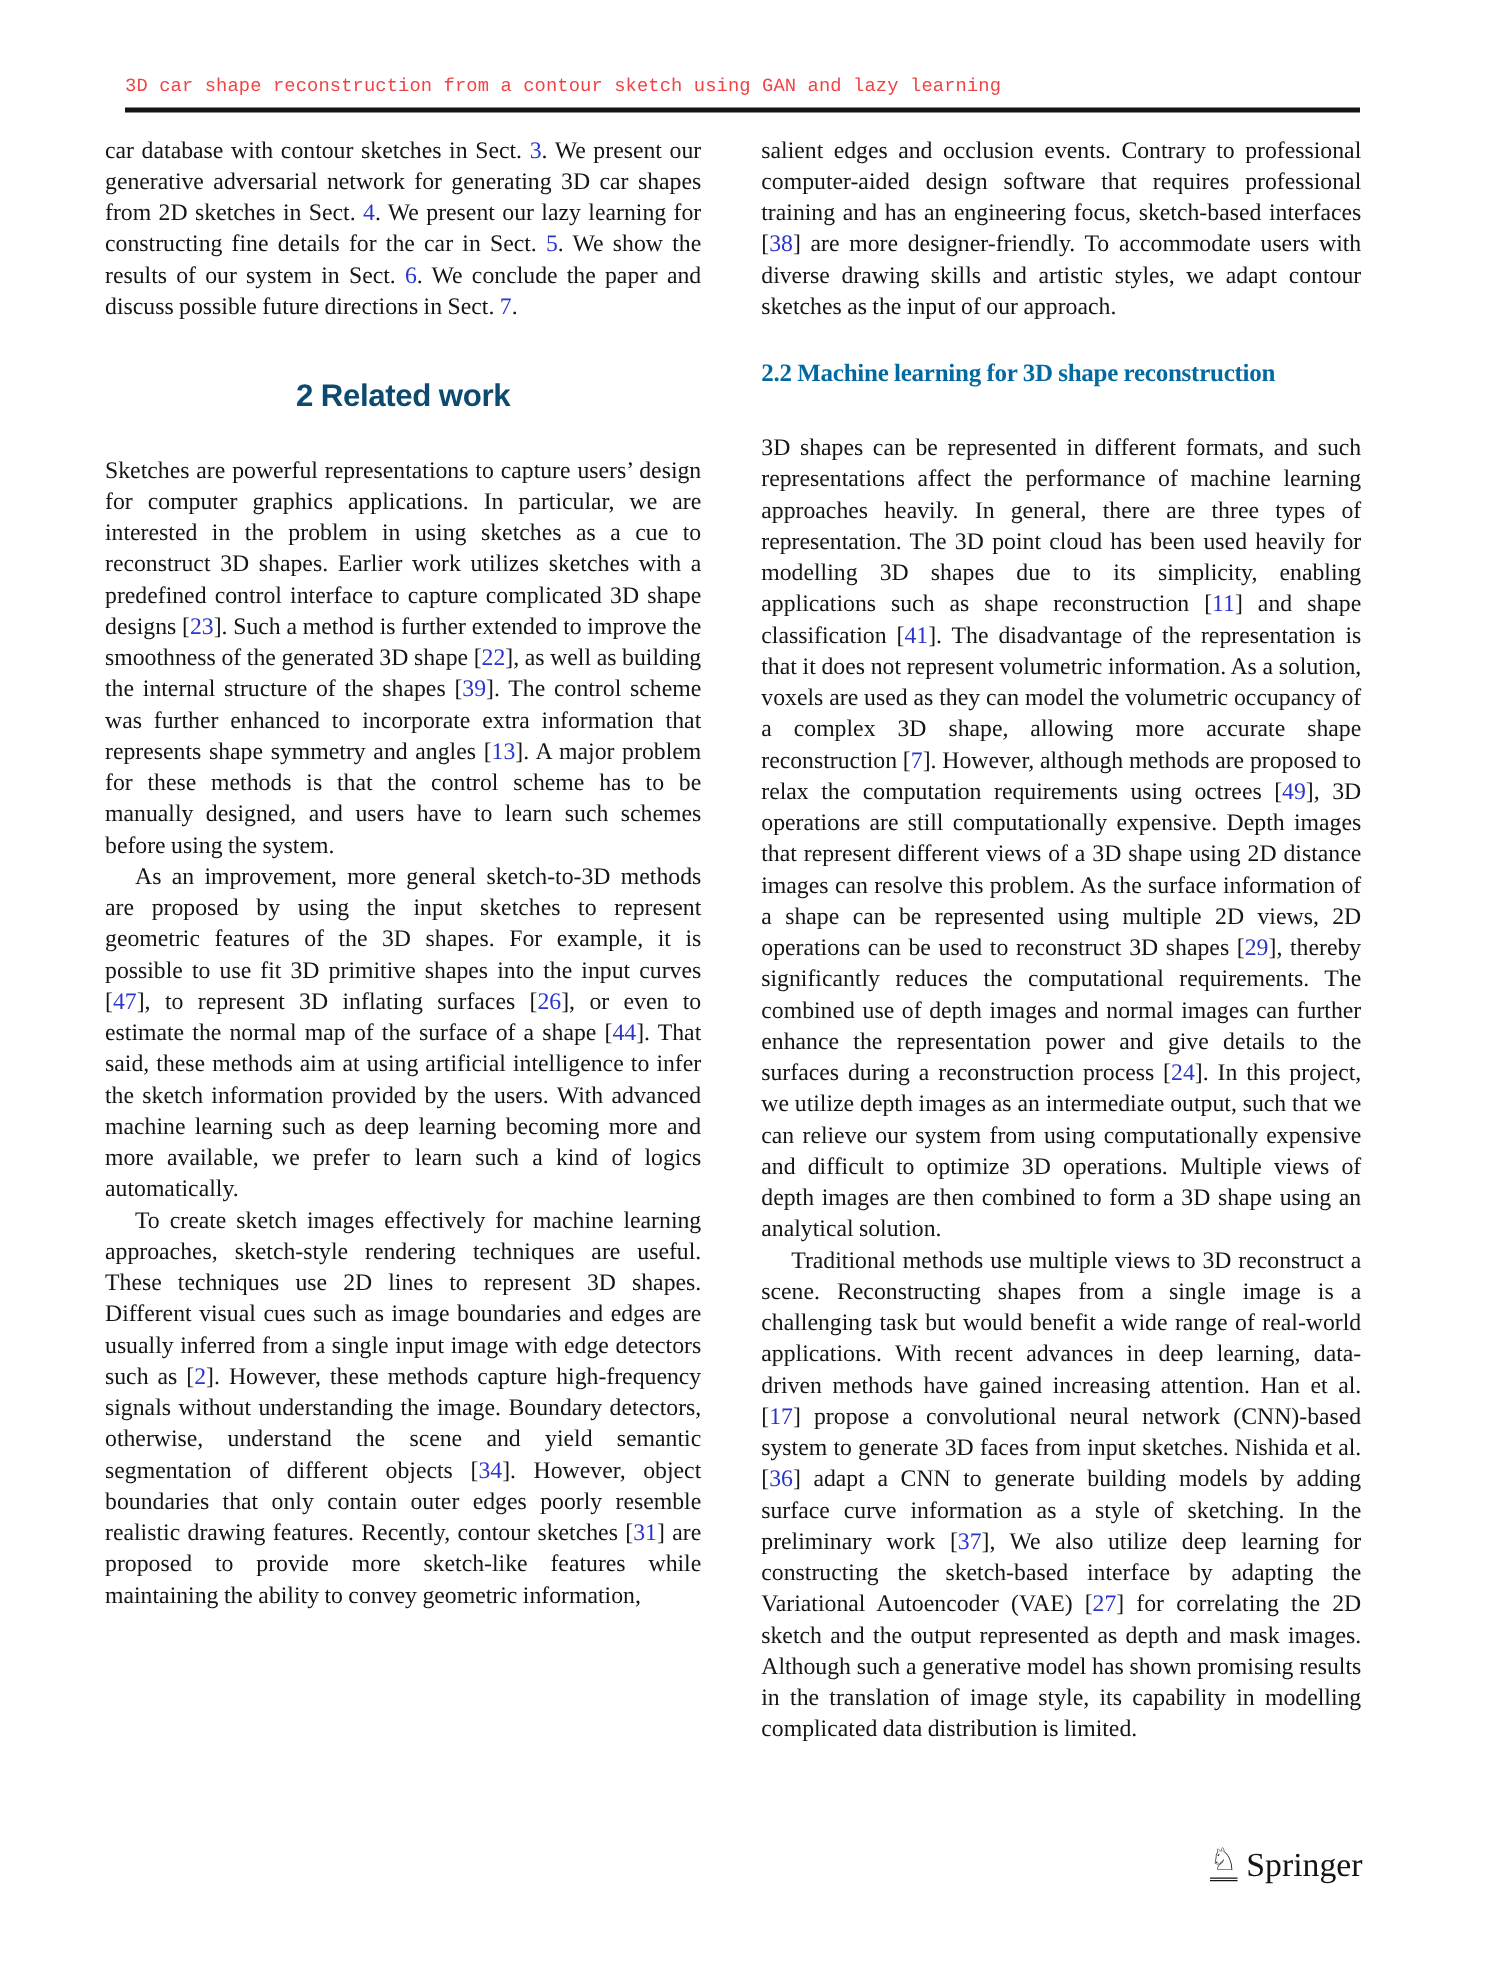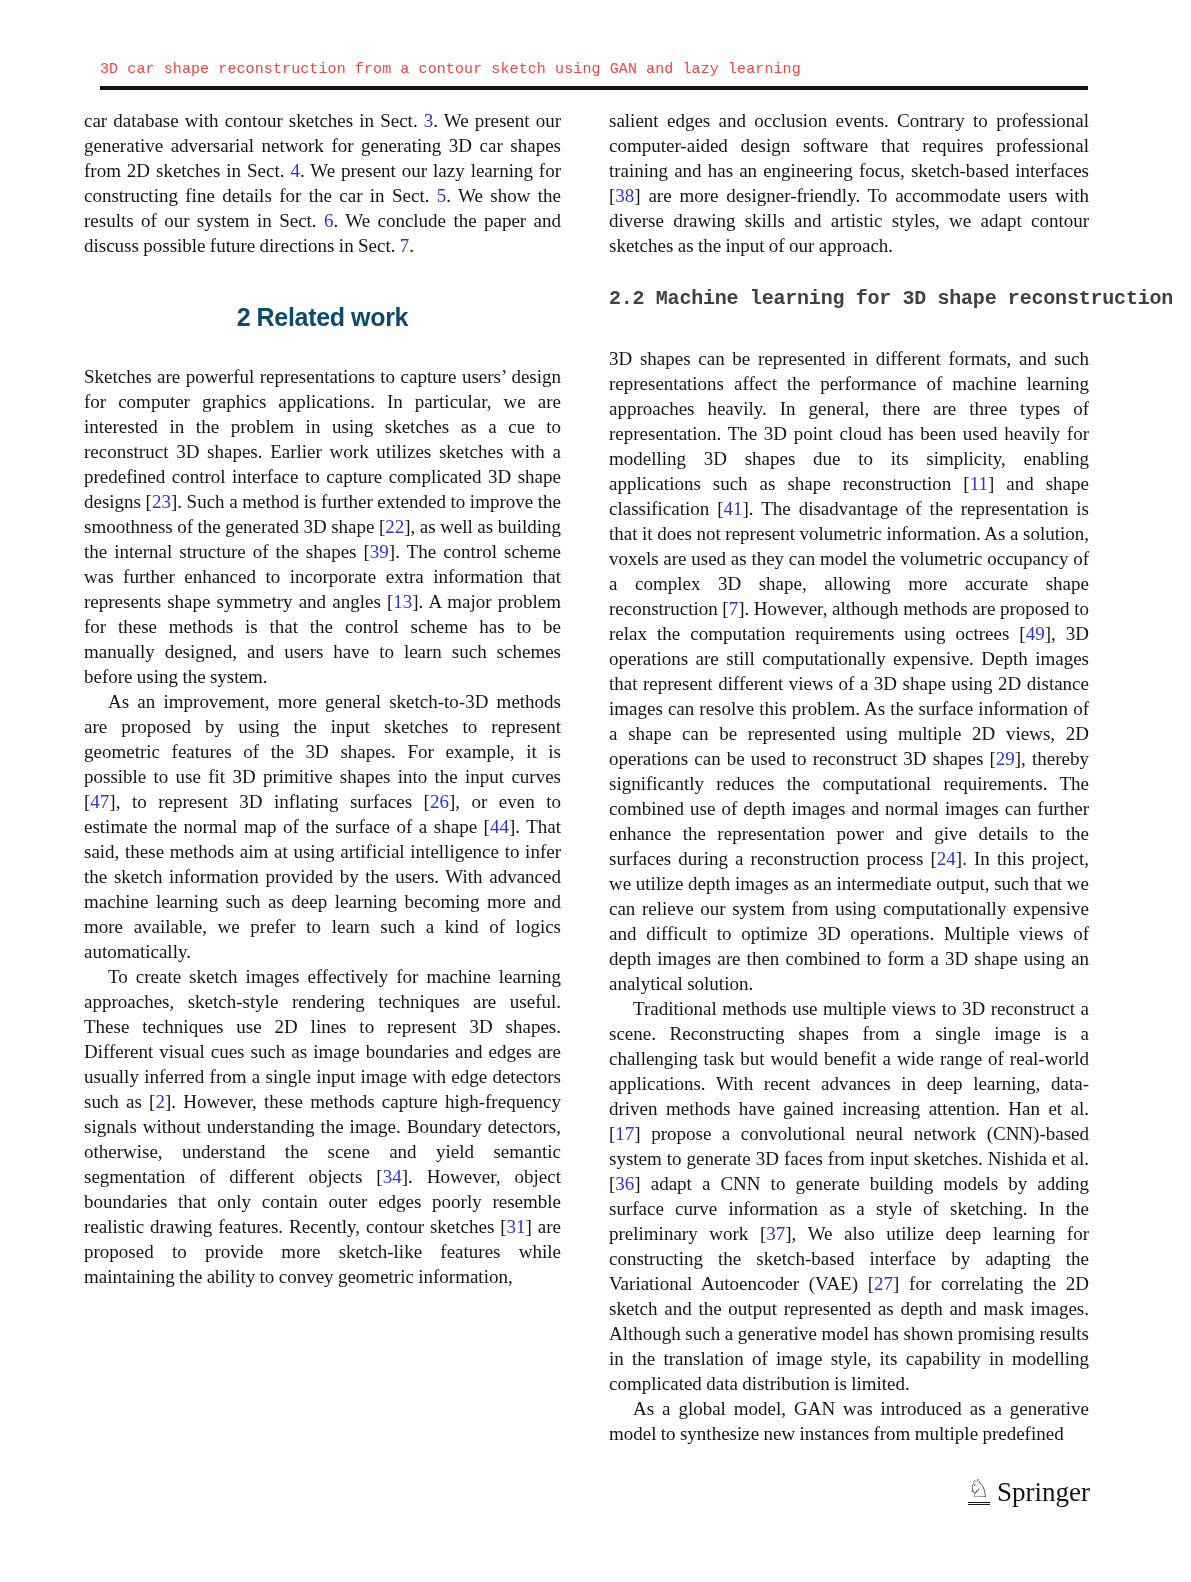--- a/index.html
+++ b/index.html
@@ -29,24 +29,24 @@
   .col-right { left: 609px; width: 480px; }
   p.body-para { margin: 0; }
   p.indent { text-indent: 24px; }
   .sec-heading {
     font-family: "Liberation Sans", sans-serif;
     font-weight: 700; font-size: 25px; line-height: 30px;
     margin: 44px 0 32px 0; text-align: center;
     letter-spacing: -0.3px; color: #0c4a6e;
   }
   .subsec-heading {
-    font-family: Liberation Mono, monospace;
+    font-family: Liberation Serif, serif;
     font-weight: 700; font-size: 20px; line-height: 26px;
     margin: 20px 0 27px 0; text-align: left;
-    letter-spacing: -0.2px; color: #404040;
+    letter-spacing: -0.2px; color: #0369a1;
     white-space: nowrap;
   }
   .col-right .subsec-heading { margin: 28px 0 34px 0; }
   .cite { cursor: pointer; }
   .page-footer {
     position: absolute; top: 1476px; right: 101px;
     display: flex; align-items: flex-end; gap: 7px;
     color: #141414;
   }
   .springer-horse {
@@ -74,21 +74,20 @@
       <p class="body-para">Sketches are powerful representations to capture users’ design for computer graphics applications. In particular, we are interested in the problem in using sketches as a cue to reconstruct 3D shapes. Earlier work utilizes sketches with a predefined control interface to capture complicated 3D shape designs [<span class="cite" style="color: rgb(43, 53, 204);">23</span>]. Such a method is further extended to improve the smoothness of the generated 3D shape [<span class="cite" style="color: rgb(43, 53, 204);">22</span>], as well as building the internal structure of the shapes [<span class="cite" style="color: rgb(43, 53, 204);">39</span>]. The control scheme was further enhanced to incorporate extra information that represents shape symmetry and angles [<span class="cite" style="color: rgb(43, 53, 204);">13</span>]. A major problem for these methods is that the control scheme has to be manually designed, and users have to learn such schemes before using the system.</p>
       <p class="body-para indent">As an improvement, more general sketch-to-3D methods are proposed by using the input sketches to represent geometric features of the 3D shapes. For example, it is possible to use fit 3D primitive shapes into the input curves [<span class="cite" style="color: rgb(43, 53, 204);">47</span>], to represent 3D inflating surfaces [<span class="cite" style="color: rgb(43, 53, 204);">26</span>], or even to estimate the normal map of the surface of a shape [<span class="cite" style="color: rgb(43, 53, 204);">44</span>]. That said, these methods aim at using artificial intelligence to infer the sketch information provided by the users. With advanced machine learning such as deep learning becoming more and more available, we prefer to learn such a kind of logics automatically.</p>
       <p class="body-para indent">To create sketch images effectively for machine learning approaches, sketch-style rendering techniques are useful. These techniques use 2D lines to represent 3D shapes. Different visual cues such as image boundaries and edges are usually inferred from a single input image with edge detectors such as [<span class="cite" style="color: rgb(43, 53, 204);">2</span>]. However, these methods capture high-frequency signals without understanding the image. Boundary detectors, otherwise, understand the scene and yield semantic segmentation of different objects [<span class="cite" style="color: rgb(43, 53, 204);">34</span>]. However, object boundaries that only contain outer edges poorly resemble realistic drawing features. Recently, contour sketches [<span class="cite" style="color: rgb(43, 53, 204);">31</span>] are proposed to provide more sketch-like features while maintaining the ability to convey geometric information,</p>
     </div>
 
   <div class="col col-right">
       <p class="body-para">salient edges and occlusion events. Contrary to professional computer-aided design software that requires professional training and has an engineering focus, sketch-based interfaces [<span class="cite" style="color: rgb(43, 53, 204);">38</span>] are more designer-friendly. To accommodate users with diverse drawing skills and artistic styles, we adapt contour sketches as the input of our approach.</p>
       <div class="subsec-heading">2.2 Machine learning for 3D shape reconstruction</div>
       <p class="body-para">3D shapes can be represented in different formats, and such representations affect the performance of machine learning approaches heavily. In general, there are three types of representation. The 3D point cloud has been used heavily for modelling 3D shapes due to its simplicity, enabling applications such as shape reconstruction [<span class="cite" style="color: rgb(43, 53, 204);">11</span>] and shape classification [<span class="cite" style="color: rgb(43, 53, 204);">41</span>]. The disadvantage of the representation is that it does not represent volumetric information. As a solution, voxels are used as they can model the volumetric occupancy of a complex 3D shape, allowing more accurate shape reconstruction [<span class="cite" style="color: rgb(43, 53, 204);">7</span>]. However, although methods are proposed to relax the computation requirements using octrees [<span class="cite" style="color: rgb(43, 53, 204);">49</span>], 3D operations are still computationally expensive. Depth images that represent different views of a 3D shape using 2D distance images can resolve this problem. As the surface information of a shape can be represented using multiple 2D views, 2D operations can be used to reconstruct 3D shapes [<span class="cite" style="color: rgb(43, 53, 204);">29</span>], thereby significantly reduces the computational requirements. The combined use of depth images and normal images can further enhance the representation power and give details to the surfaces during a reconstruction process [<span class="cite" style="color: rgb(43, 53, 204);">24</span>]. In this project, we utilize depth images as an intermediate output, such that we can relieve our system from using computationally expensive and difficult to optimize 3D operations. Multiple views of depth images are then combined to form a 3D shape using an analytical solution.</p>
       <p class="body-para indent">Traditional methods use multiple views to 3D reconstruct a scene. Reconstructing shapes from a single image is a challenging task but would benefit a wide range of real-world applications. With recent advances in deep learning, data-driven methods have gained increasing attention. Han et al. [<span class="cite" style="color: rgb(43, 53, 204);">17</span>] propose a convolutional neural network (CNN)-based system to generate 3D faces from input sketches. Nishida et al. [<span class="cite" style="color: rgb(43, 53, 204);">36</span>] adapt a CNN to generate building models by adding surface curve information as a style of sketching. In the preliminary work [<span class="cite" style="color: rgb(43, 53, 204);">37</span>], We also utilize deep learning for constructing the sketch-based interface by adapting the Variational Autoencoder (VAE) [<span class="cite" style="color: rgb(43, 53, 204);">27</span>] for correlating the 2D sketch and the output represented as depth and mask images. Although such a generative model has shown promising results in the translation of image style, its capability in modelling complicated data distribution is limited.</p>
-      <p class="body-para indent">As a global model, GAN was introduced as a generative model to synthesize new instances from multiple predefined</p>
     </div>
 
   <div class="page-footer">
     <span class="springer-horse">♘</span>
     <span class="publisher">Springer</span>
   </div>
 
 </div>
 
 </body></html>

